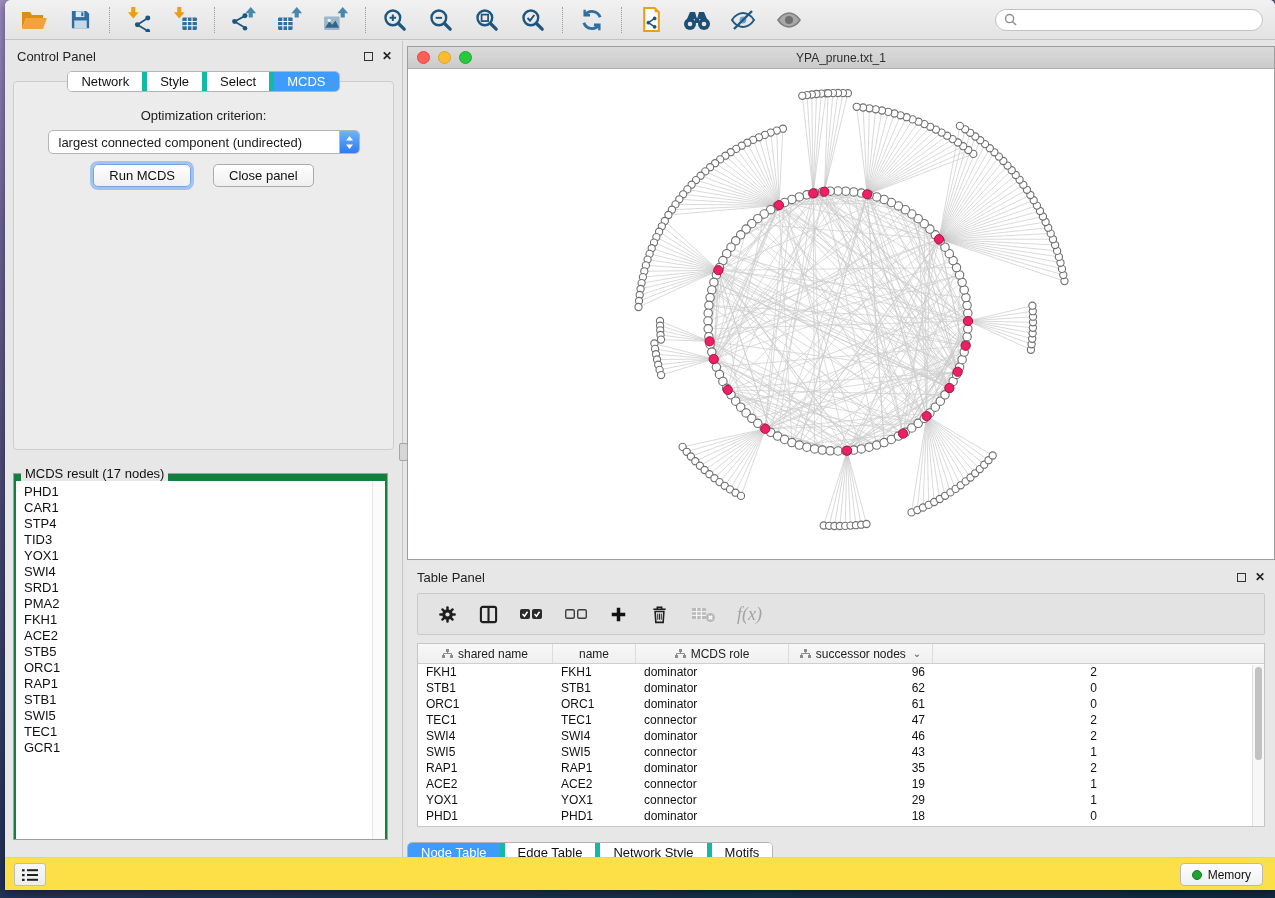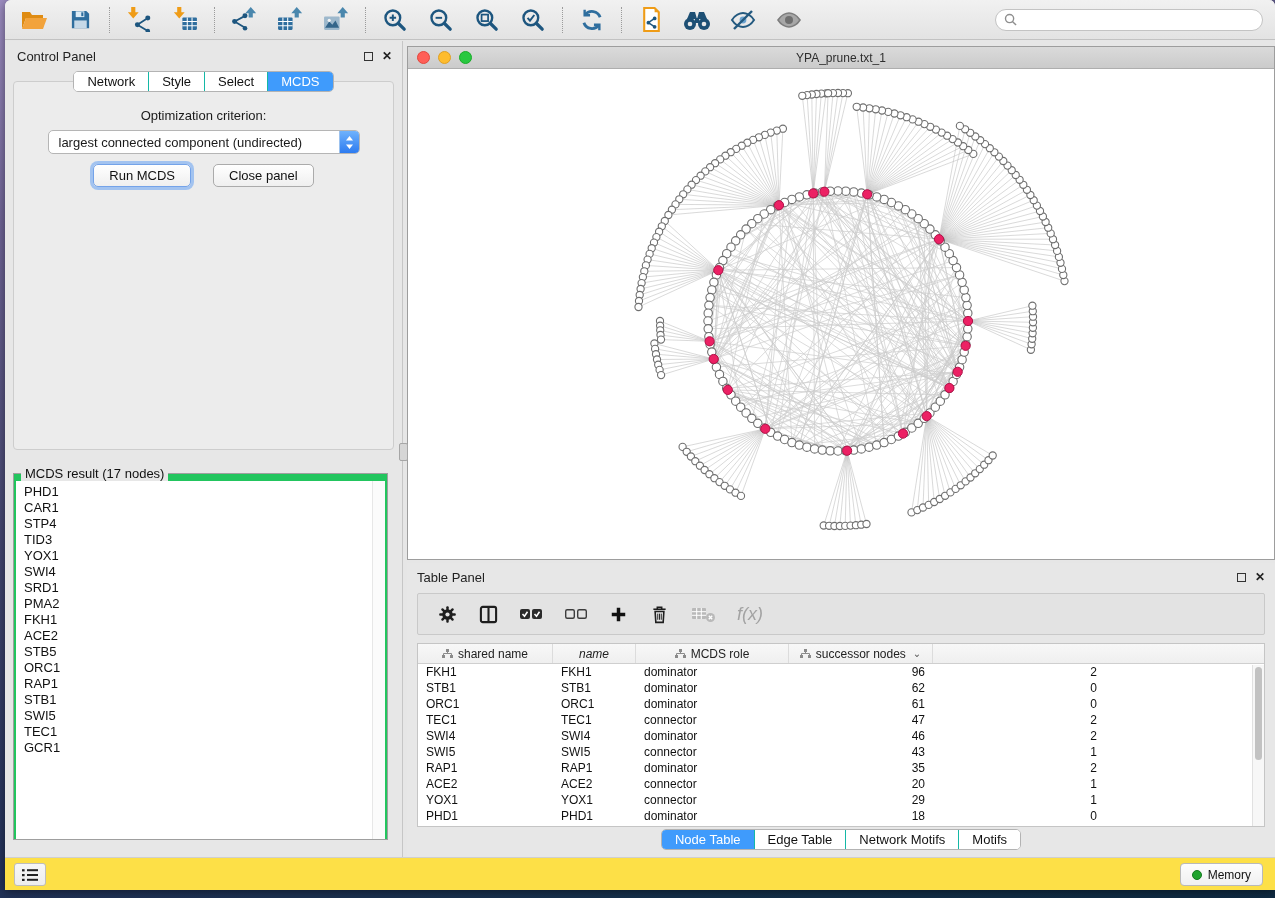--- a/index.html
+++ b/index.html
@@ -17,36 +17,36 @@
               display:flex;align-items:center;padding:0 8px;gap:5px}
   .search-box input{border:none;outline:none;flex:1;font-size:12px;font-family:"Liberation Sans",sans-serif;background:transparent}
   
   .control-panel{position:absolute;left:0;top:41px;width:398px;bottom:33px;background:#e7e7e7;border-right:1px solid #c6c6c6}
   .cp-header{position:absolute;top:7px;left:12px;right:10px;height:16px;display:flex;align-items:center}
   .panel-title{font-size:13px;color:#222}
   .panel-ctls{margin-left:auto;display:flex;align-items:center;gap:9px}
   .float-box{width:9px;height:9px;border:1.5px solid #333;display:inline-block}
   .close-x{font-size:12px;font-weight:bold;color:#222;line-height:1}
   .seg-group{display:inline-flex;border:1px solid #b3b3b3;border-radius:5px;overflow:hidden;background:#fff;height:21px}
-  .seg{padding:2px 13px;font-size:13px;border-right:1px solid #14b8a6;background:#fff;color:#111;white-space:nowrap;line-height:16px;cursor:default}
+  .seg{padding:2px 13px;font-size:13px;border-right:5px solid #14b8a6;background:#fff;color:#111;white-space:nowrap;line-height:16px;cursor:default}
   .seg:last-child{border-right:none}
   .seg.active{background:#3f9bfc;color:#fff}
   #cp-tabs-wrap{position:absolute;top:30px;left:0;right:0;display:flex;justify-content:center;z-index:2}
   .cp-box{position:absolute;left:8px;right:8px;top:40px;height:369px;border:1px solid #cdcdcd;border-radius:4px;background:#ececec}
   .opt-label{margin-top:26px;text-align:center;font-size:13px}
   .dropdown{margin:7px auto 0;width:312px;height:24px;background:#fff;border:1px solid #b5b5b5;border-radius:5px;
             display:flex;align-items:center;overflow:hidden}
   .dropdown .dd-text{padding-left:10px;font-size:13px;white-space:nowrap}
   .dd-cap{margin-left:auto;width:20px;height:100%;background:linear-gradient(#6fb2fc,#2d7bf0);
           display:flex;align-items:center;justify-content:center;border-left:1px solid #9cc2ef}
   .btn-row{margin-top:10px;display:flex;justify-content:center;gap:22px}
   .mac-btn{height:23px;padding:0 15px;background:linear-gradient(#ffffff,#efefef);border:1px solid #ababab;
            border-radius:5px;font-size:13px;font-family:"Liberation Sans",sans-serif;color:#111}
   .focus-ring{box-shadow:0 0 0 3px rgba(102,163,244,.55);border-color:#74a3e9}
-  .result-box{position:absolute;left:8px;right:14px;top:425px;bottom:17px;border:1px solid #9f9f9f;background:#22c55e;padding:0 2px 0 2px}
+  .result-box{position:absolute;left:8px;right:14px;top:425px;bottom:17px;border:1px solid #9f9f9f;background:#15803d;padding:0 2px 0 2px}
   .result-box legend{font-size:13px;color:#111;margin-left:5px;padding:0 4px;background:#e7e7e7}
   .result-list{position:relative;width:100%;height:100%;background:#fff;overflow:hidden;padding:3px 14px 0 8px}
   .list-item{font-size:13px;line-height:16px;color:#111}
   .list-scroll{position:absolute;top:0;right:0;bottom:0;width:13px;background:#fbfbfb;border-left:1px solid #e7e7e7}
   
   .splitter-handle{position:absolute;left:394px;top:443px;width:9px;height:18px;background:#d6d6d6;border:1px solid #a6a6a6;border-radius:2px;z-index:3}
   
   .view-window{position:absolute;left:402px;top:46px;right:0;height:514px;background:#fff;border:1px solid #9d9d9d}
   .titlebar{position:absolute;left:0;top:0;right:0;height:22px;background:linear-gradient(#dadada,#cbcbcb);
             border-bottom:1px solid #aeaeae;display:flex;align-items:center;padding-left:9px;gap:8px}
@@ -55,33 +55,33 @@
   .tl.yellow{background:#febc2e;border:1px solid #dfa023}
   .tl.green{background:#28c840;border:1px solid #1aab29}
   .win-title{position:absolute;left:0;right:0;text-align:center;font-size:12px;font-weight:500;color:#2e2e2e}
   #graph-svg{position:absolute;left:0;top:22px;width:866px;height:490px}
   
   .table-panel{position:absolute;left:402px;top:563px;right:0;bottom:33px;background:#e7e7e7}
   .tp-header{position:absolute;top:6px;left:10px;right:10px;height:16px;display:flex;align-items:center}
   .tp-toolbar{position:absolute;top:30px;left:10px;right:10px;height:42px;background:#e3e3e3;border:1px solid #c9c9c9;
               border-radius:2px;display:flex;align-items:center;gap:21px;padding-left:19px}
   .ttb{border:none;background:transparent;padding:0;display:flex;align-items:center;justify-content:center}
-  .fx{font-family:Liberation Sans, sans-serif;font-style:italic;color:#a3a3a3;font-size:18px}
+  .fx{font-family:Liberation Serif, serif;font-style:italic;color:#a3a3a3;font-size:18px}
   .ntable{position:absolute;top:80px;left:10px;right:10px;height:184px;background:#fff;border:1px solid #c5c5c5;overflow:hidden}
   .thead{height:20px;display:flex;background:linear-gradient(#f8f8f8,#efefef);border-bottom:1px solid #cfcfcf}
   .th{display:flex;align-items:center;justify-content:center;gap:5px;font-size:12px;color:#222;
       border-right:1px solid #dcdcdc;flex:none;white-space:nowrap;overflow:hidden}
   .th.filler{flex:1;border-right:none}
   .sort{color:#555;font-size:10px;margin-left:2px}
   .tr{display:flex;height:16px;align-items:center}
   .td{flex:none;font-size:12px;color:#111;padding:0 8px;white-space:nowrap;overflow:hidden}
   .td.num{text-align:right}
   .tscroll{position:absolute;top:21px;right:0;bottom:0;width:12px;background:#f7f7f7;border-left:1px solid #e1e1e1}
   .tthumb{position:absolute;top:2px;left:2px;width:7px;height:58%;background:#c2c2c2;border-radius:4px}
-  .tp-tabs-row{position:absolute;left:0;right:0;top:266px;display:flex;justify-content:center}
+  .tp-tabs-row{position:absolute;left:0;right:0;top:279px;display:flex;justify-content:flex-start}
   
   .status-bar{position:absolute;left:0;right:0;bottom:0;height:33px;background:#fde047;border-top:1px solid #cfcfcf}
   .sb-list{position:absolute;left:9px;top:5px;width:32px;height:23px;background:linear-gradient(#f7f7f7,#ededed);
            border:1px solid #bdbdbd;border-radius:3px;display:flex;align-items:center;justify-content:center}
   .sb-mem{position:absolute;right:12px;top:5px;height:23px;background:linear-gradient(#fdfdfd,#f0f0f0);
           border:1px solid #b9b9b9;border-radius:4px;display:flex;align-items:center;gap:6px;padding:0 11px;
           font-size:12px;font-family:"Liberation Sans",sans-serif;color:#111}
   .mem-dot{width:10px;height:10px;border-radius:50%;background:#1fa32e;border:1px solid #147a20}
   .colicon{flex:none}
 </style>
@@ -1109,21 +1109,21 @@
       <div class="thead" id="thead">
           <div class="th" style="width: 135px;">
             <svg class="colicon" width="11" height="10" viewBox="0 0 11 10">
               <rect x="4" y="0" width="3" height="3" fill="#8b8b8b"></rect>
               <rect x="0" y="6" width="3" height="3" fill="#8b8b8b"></rect>
               <rect x="8" y="6" width="3" height="3" fill="#8b8b8b"></rect>
               <path d="M5.5 3v1.5M1.5 6V4.5h8V6" stroke="#8b8b8b" fill="none"></path>
             </svg>
             <span>shared name</span>
           </div>
-          <div class="th" style="width: 83px; font-style: italic;">
+          <div class="th" style="width: 83px;">
             <span>name</span>
           </div>
           <div class="th" style="width: 153px;">
             <svg class="colicon" width="11" height="10" viewBox="0 0 11 10">
               <rect x="4" y="0" width="3" height="3" fill="#8b8b8b"></rect>
               <rect x="0" y="6" width="3" height="3" fill="#8b8b8b"></rect>
               <rect x="8" y="6" width="3" height="3" fill="#8b8b8b"></rect>
               <path d="M5.5 3v1.5M1.5 6V4.5h8V6" stroke="#8b8b8b" fill="none"></path>
             </svg>
             <span>MCDS role</span>
@@ -1196,21 +1196,21 @@
             <div class="td" style="width: 135px;">RAP1</div>
             <div class="td" style="width: 83px;">RAP1</div>
             <div class="td" style="width: 153px;">dominator</div>
             <div class="td num" style="width: 144px;">35</div>
             <div class="td num" style="width: 172px;">2</div>
           </div>
           <div class="tr">
             <div class="td" style="width: 135px;">ACE2</div>
             <div class="td" style="width: 83px;">ACE2</div>
             <div class="td" style="width: 153px;">connector</div>
-            <div class="td num" style="width: 144px;">20</div>
+            <div class="td num" style="width: 144px;">19</div>
             <div class="td num" style="width: 172px;">1</div>
           </div>
           <div class="tr">
             <div class="td" style="width: 135px;">YOX1</div>
             <div class="td" style="width: 83px;">YOX1</div>
             <div class="td" style="width: 153px;">connector</div>
             <div class="td num" style="width: 144px;">29</div>
             <div class="td num" style="width: 172px;">1</div>
           </div>
           <div class="tr">
@@ -1222,21 +1222,21 @@
           </div>
         </div>
       <div class="tscroll">
           <div class="tthumb"></div>
         </div>
     </div>
     <div class="tp-tabs-row">
         <div class="seg-group" id="tp-tabs">
           <div class="seg active">Node Table</div>
           <div class="seg">Edge Table</div>
-          <div class="seg">Network Motifs</div>
+          <div class="seg">Network Style</div>
           <div class="seg">Motifs</div>
         </div>
       </div>
   </div>
 
   <div class="status-bar">
     <button class="sb-list">
         <svg width="18" height="14" viewBox="0 0 18 14">
           <g stroke="#222" stroke-width="2">
             <line x1="6" y1="2.2" x2="17" y2="2.2"></line>

